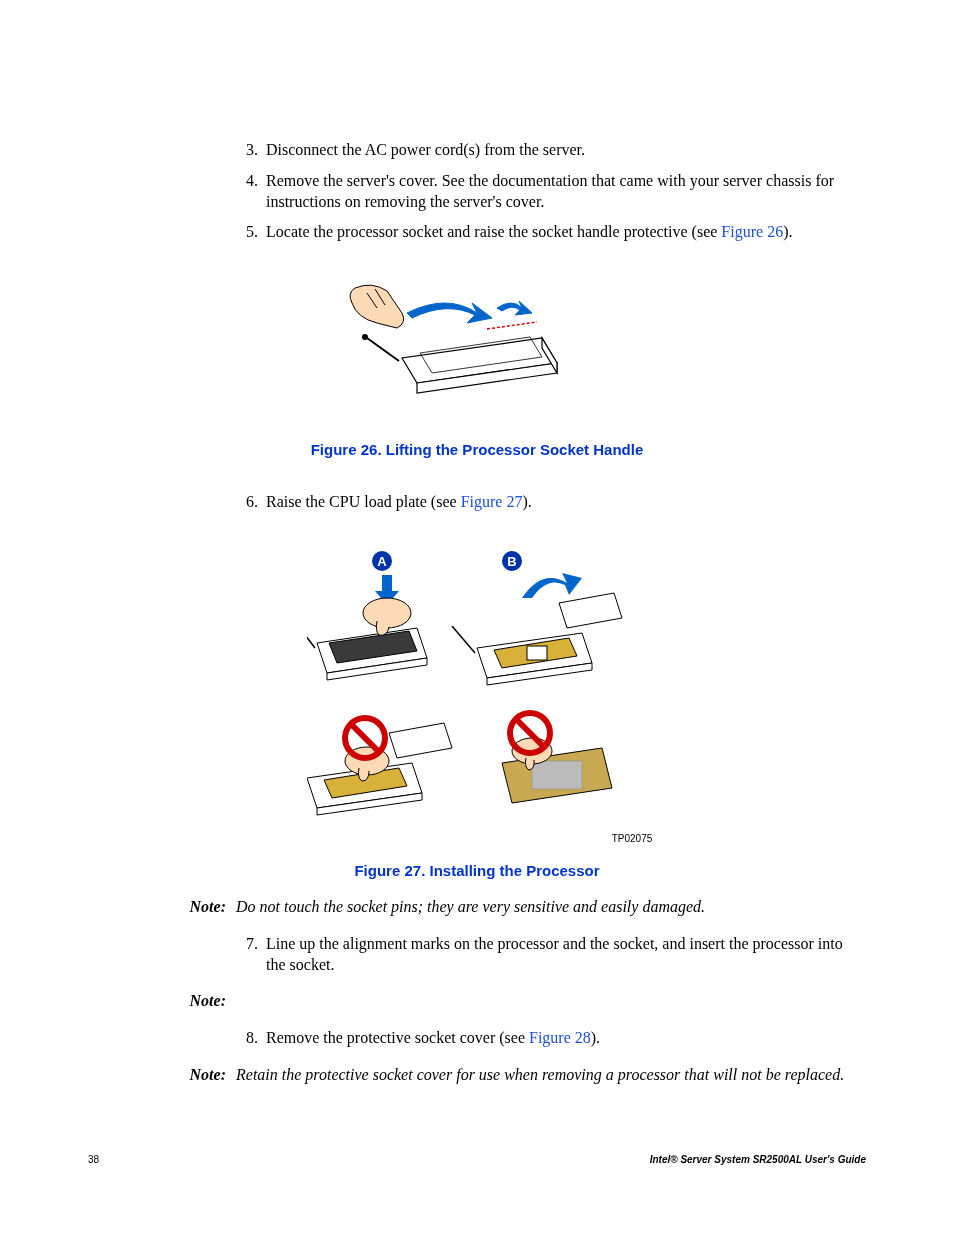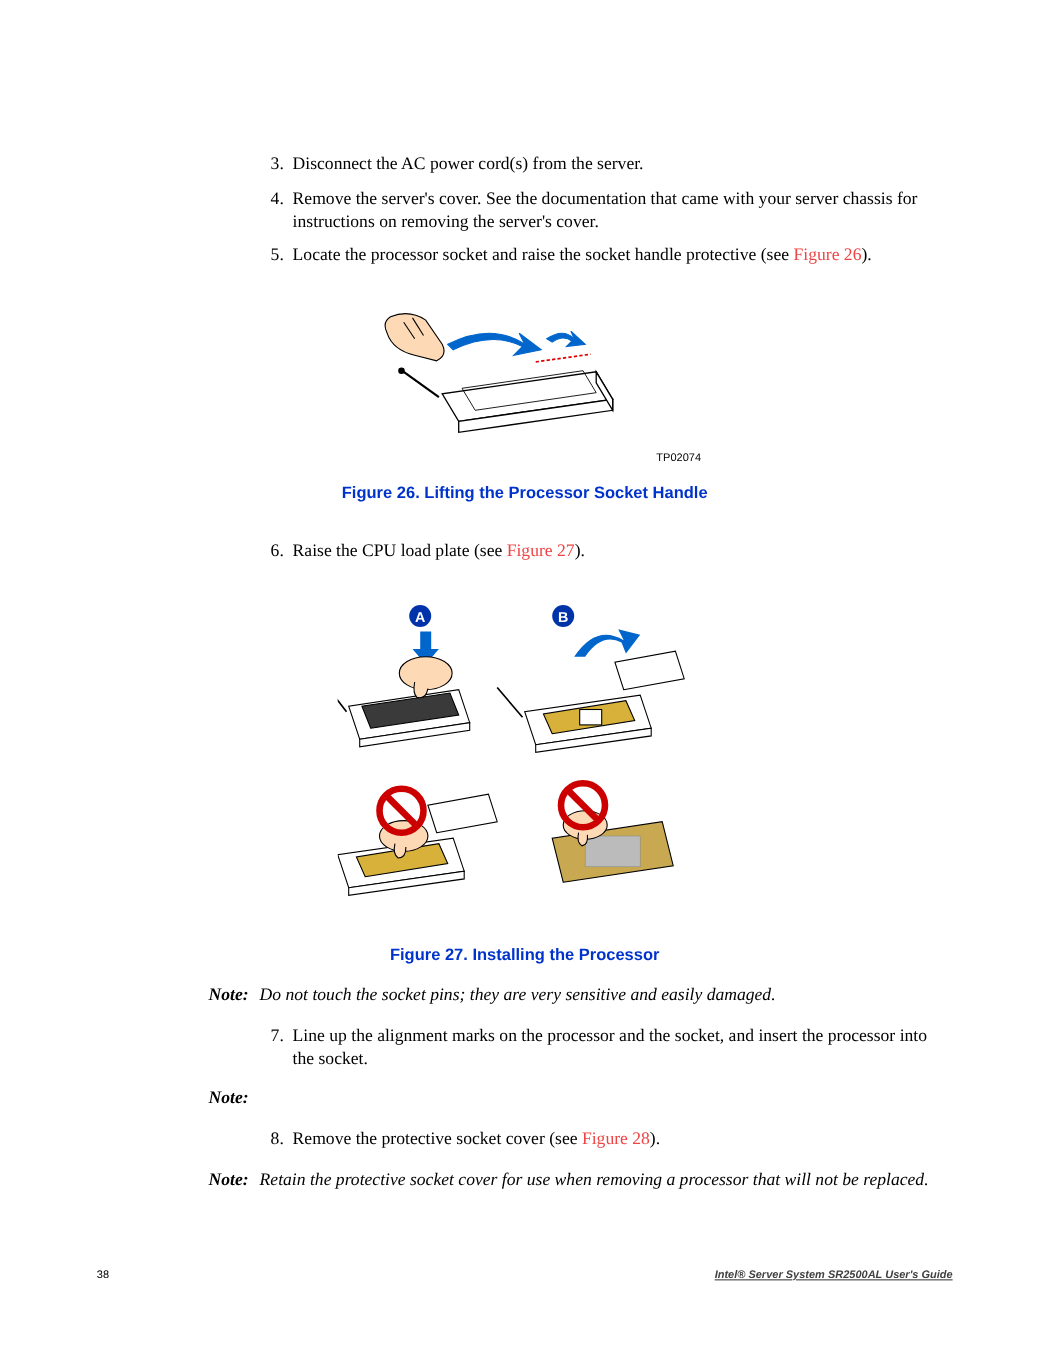--- a/index.html
+++ b/index.html
@@ -27,21 +27,21 @@
     line-height: 1.3;
   }
   .ol-num {
     width: 30px;
     flex-shrink: 0;
     text-align: right;
     padding-right: 8px;
   }
   .ol-body { flex: 1; }
   .indent-block { margin-left: 140px; }
-  .link { color: #ef4444; }
+  .link { color: #1d4ed8; }
   .figure-wrap {
     text-align: center;
     margin: 30px 0 18px 0;
   }
   .figure-caption {
     text-align: center;
     font-family: Arial, Helvetica, sans-serif;
     font-size: 15px;
     font-weight: bold;
     color: #0033cc;
@@ -75,22 +75,21 @@
     left: 88px;
     right: 88px;
     display: flex;
     justify-content: space-between;
     font-family: Arial, Helvetica, sans-serif;
     font-size: 10px;
   }
   .footer-right {
     font-style: italic;
     font-weight: bold;
-    color: #404040;
-    text-decoration: underline;
+    color: #000000;
   }
   svg { display: block; margin: 0 auto; }
 </style>
 </head>
 <body>
 
 <div class="page">
 
   <div class="indent-block">
 
@@ -133,21 +132,20 @@
         <path d="M 5 30 Q 0 20 8 15 Q 25 8 40 18 L 55 40 Q 60 50 50 55 L 30 50 Q 10 45 5 30 Z"></path>
         <line x1="20" y1="20" x2="30" y2="35"></line>
         <line x1="28" y1="16" x2="38" y2="32"></line>
       </g>
 
       <g fill="#0066cc" stroke="#0066cc">
         <path d="M 60 40 Q 100 20 130 40 L 125 30 L 145 45 L 120 50 L 128 42 Q 100 28 65 45 Z"></path>
         <path d="M 150 35 Q 165 25 175 35 L 172 28 L 185 40 L 168 42 L 173 37 Q 165 31 155 38 Z"></path>
       </g>
     </svg>
-    <div class="tp-label" style="margin-left:280px;margin-top:-12px;">TP02074</div>
   </div>
   <div class="figure-caption">Figure 26. Lifting the Processor Socket Handle</div>
 
   <div class="indent-block">
     <div class="ol-item">
       <div class="ol-num">6.</div>
       <div class="ol-body">
         <span>Raise the CPU load plate (see </span><span class="link">Figure 27</span><span>).</span>
       </div>
     </div>
@@ -228,20 +226,21 @@
           <ellipse cx="30" cy="18" rx="20" ry="13"></ellipse>
           <path d="M 24 25 Q 22 34 27 37 Q 33 36 32 27"></path>
         </g>
 
         <g>
           <circle cx="28" cy="0" r="20" fill="none" stroke="#c00" stroke-width="6"></circle>
           <line x1="14" y1="-14" x2="42" y2="14" stroke="#c00" stroke-width="6"></line>
         </g>
       </g>
     </svg>
+    <div class="tp-label" style="margin-left:310px;margin-top:-10px;">TP02075</div>
   </div>
   <div class="figure-caption" style="margin-bottom:18px;">Figure 27. Installing the Processor</div>
 
   <div class="note-row">
     <div class="note-label">Note:</div>
     <div class="note-body">Do not touch the socket pins; they are very sensitive and easily damaged.</div>
   </div>
 
   <div class="indent-block">
     <div class="ol-item">

